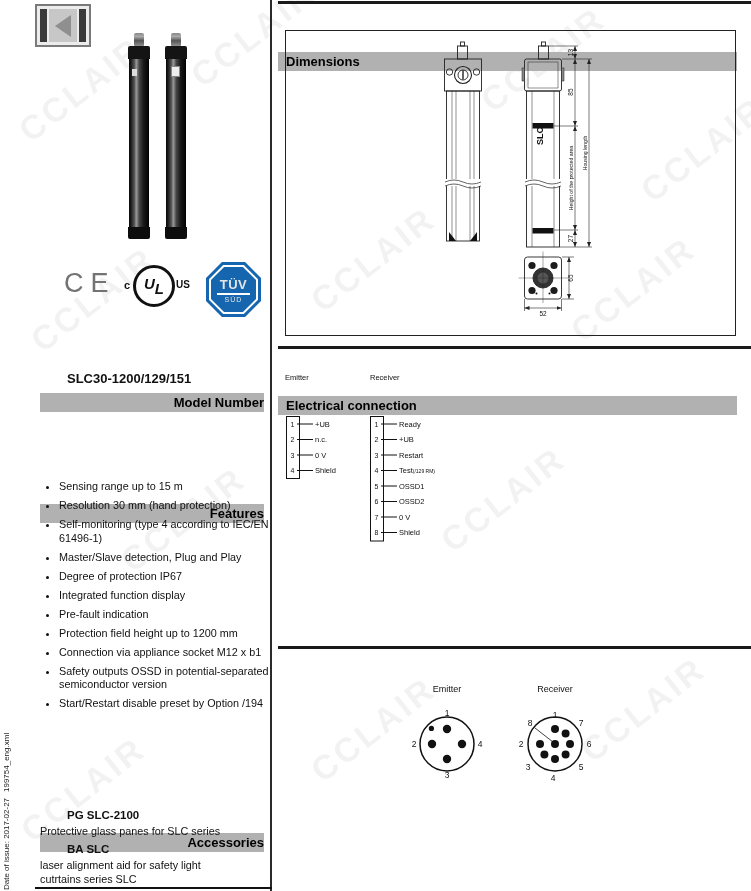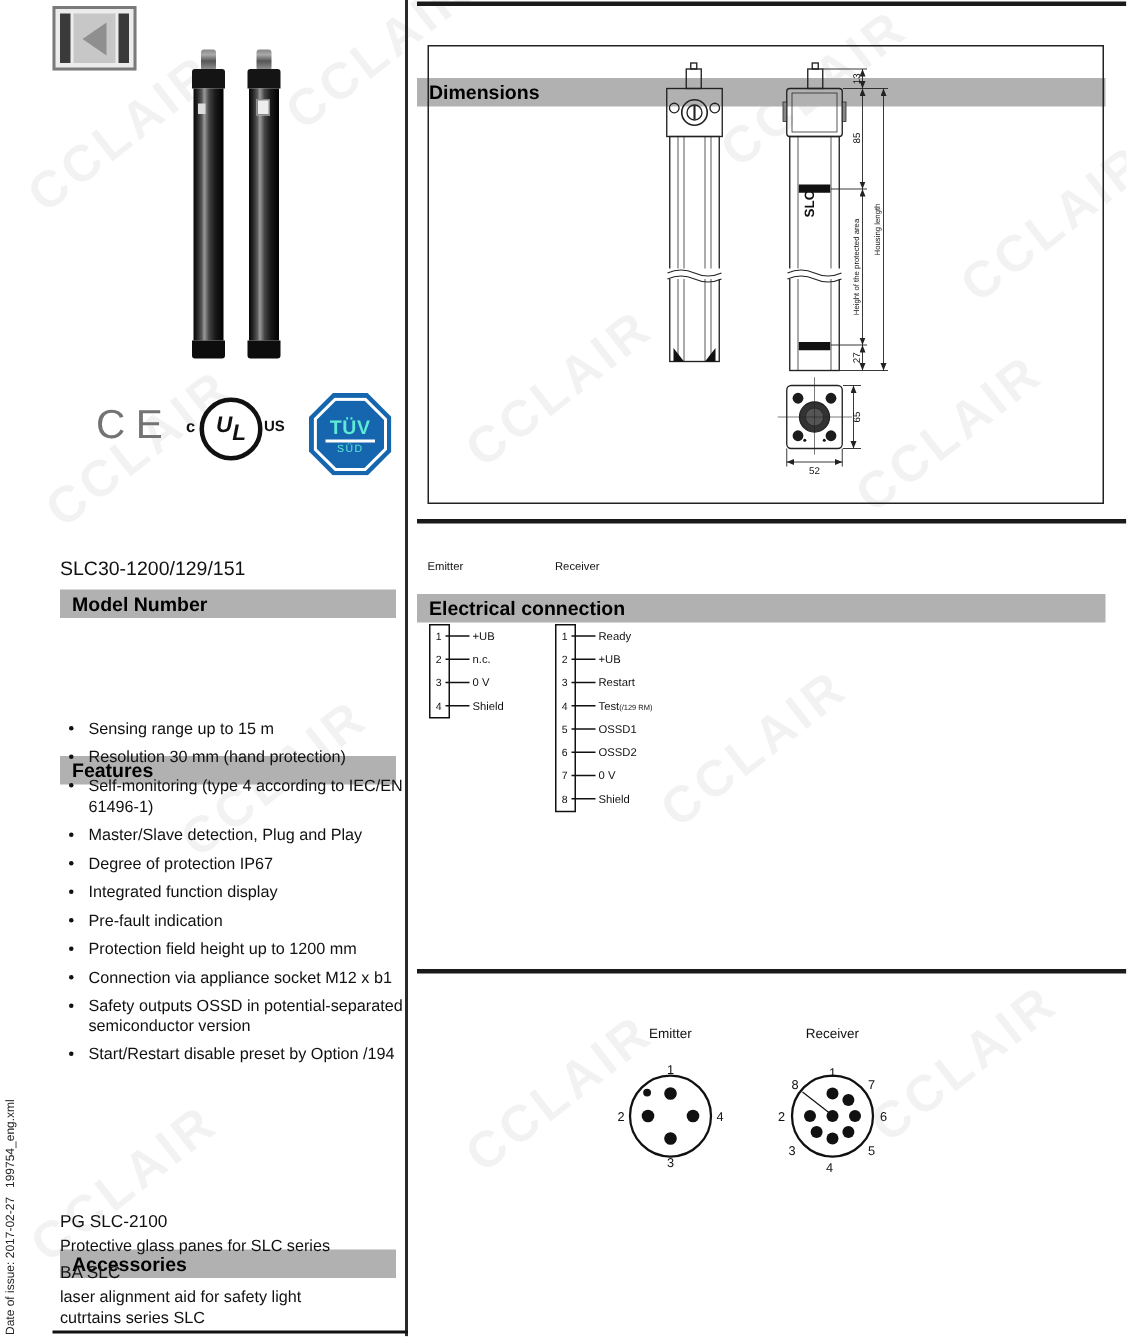--- a/index.html
+++ b/index.html
@@ -9,21 +9,21 @@
   .wm{position:absolute;font-size:34px;font-weight:bold;letter-spacing:3px;
       color:rgba(0,0,0,0.05);transform:rotate(-38deg);white-space:nowrap;pointer-events:none;}
   
   .side-rot{position:absolute;font-size:8px;color:#222;white-space:nowrap;
             transform-origin:0 0;transform:rotate(-90deg);}
   
   .vdiv{position:absolute;left:270px;top:0;width:2px;height:891px;background:#2a2a2a;}
   
   .hbar{position:absolute;background:#b1b1b1;height:19px;line-height:19px;
         font-weight:bold;font-size:13px;padding-left:8px;box-sizing:border-box;color:#000;margin-top:46px;}
-  .hbar.left{left:40px;width:224px;}
+  .hbar.left{left:40px;width:224px;text-align:right;}
   .hbar.right{left:278px;width:459px;}
   .blackline{position:absolute;left:278px;width:473px;background:#1a1a1a;}
   
   .nav{position:absolute;left:35px;top:4px;width:56px;height:43px;border:2px solid #7a7a7a;
        background:#ececec;display:flex;gap:2px;padding:3px;box-sizing:border-box;}
   .nav-bar{width:7px;background:#3a3a3a;}
   .nav-mid{flex:1;background:#c7c7c7;display:flex;align-items:center;justify-content:center;}
   .nav-tri{width:0;height:0;border-top:11px solid transparent;border-bottom:11px solid transparent;
            border-right:16px solid #8f8f8f;}
   
@@ -44,25 +44,25 @@
              background:#fff;display:flex;align-items:center;justify-content:center;
              font-weight:bold;font-style:italic;font-size:15px;}
   .ul-u{position:relative;top:-3px;}
   .ul-l{position:relative;top:2px;}
   .ul-us{position:absolute;left:52px;top:14px;font-size:10px;font-weight:bold;}
   .tuv{position:absolute;left:206px;top:262px;width:55px;height:55px;}
   .oct{clip-path:polygon(29% 0,71% 0,100% 29%,100% 71%,71% 100%,29% 100%,0 71%,0 29%);}
   .tuv-o1{position:absolute;inset:0;background:#1566ae;}
   .tuv-o2{position:absolute;inset:3px;background:#fff;}
   .tuv-o3{position:absolute;inset:5px;background:#1566ae;display:flex;flex-direction:column;
-          align-items:center;justify-content:center;color:#5eead4;}
+          align-items:center;justify-content:center;color:#e5e5e5;}
   .tuv-top{font-weight:bold;font-size:13px;border-bottom:2px solid #fff;padding:0 3px 1px;letter-spacing:.5px;}
   .tuv-bottom{font-size:7px;margin-top:1px;letter-spacing:1px;}
   
-  .t-bold{position:absolute;font-weight:normal;}
+  .t-bold{position:absolute;font-weight:bold;margin-left:27px;}
   .t{position:absolute;}
   .model-no{left:40px;top:371px;font-size:13px;}
   .model-desc{left:40px;top:396px;width:215px;font-size:10.8px;line-height:14px;}
   ul.features{position:absolute;left:40px;top:480px;width:226px;margin:0;padding:0 0 0 19px;
       font-size:10.8px;line-height:13.5px;}
   ul.features li{margin-bottom:5.5px;}
   .acc-name{left:40px;font-size:11.5px;}
   .acc-desc{left:40px;width:185px;font-size:10.8px;line-height:14px;}
   .bottomline{position:absolute;left:35px;top:887px;width:237px;height:2px;background:#111;}
   

